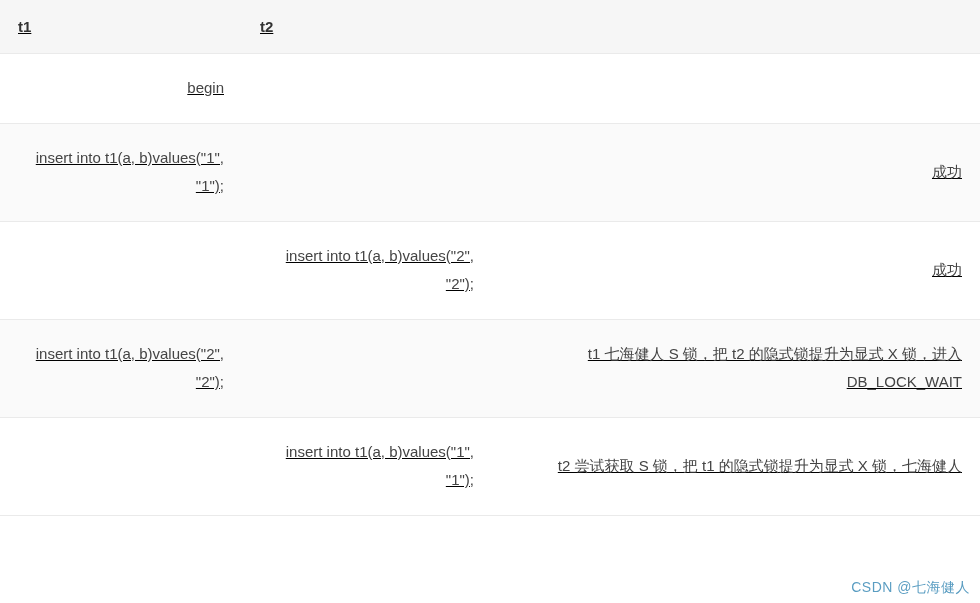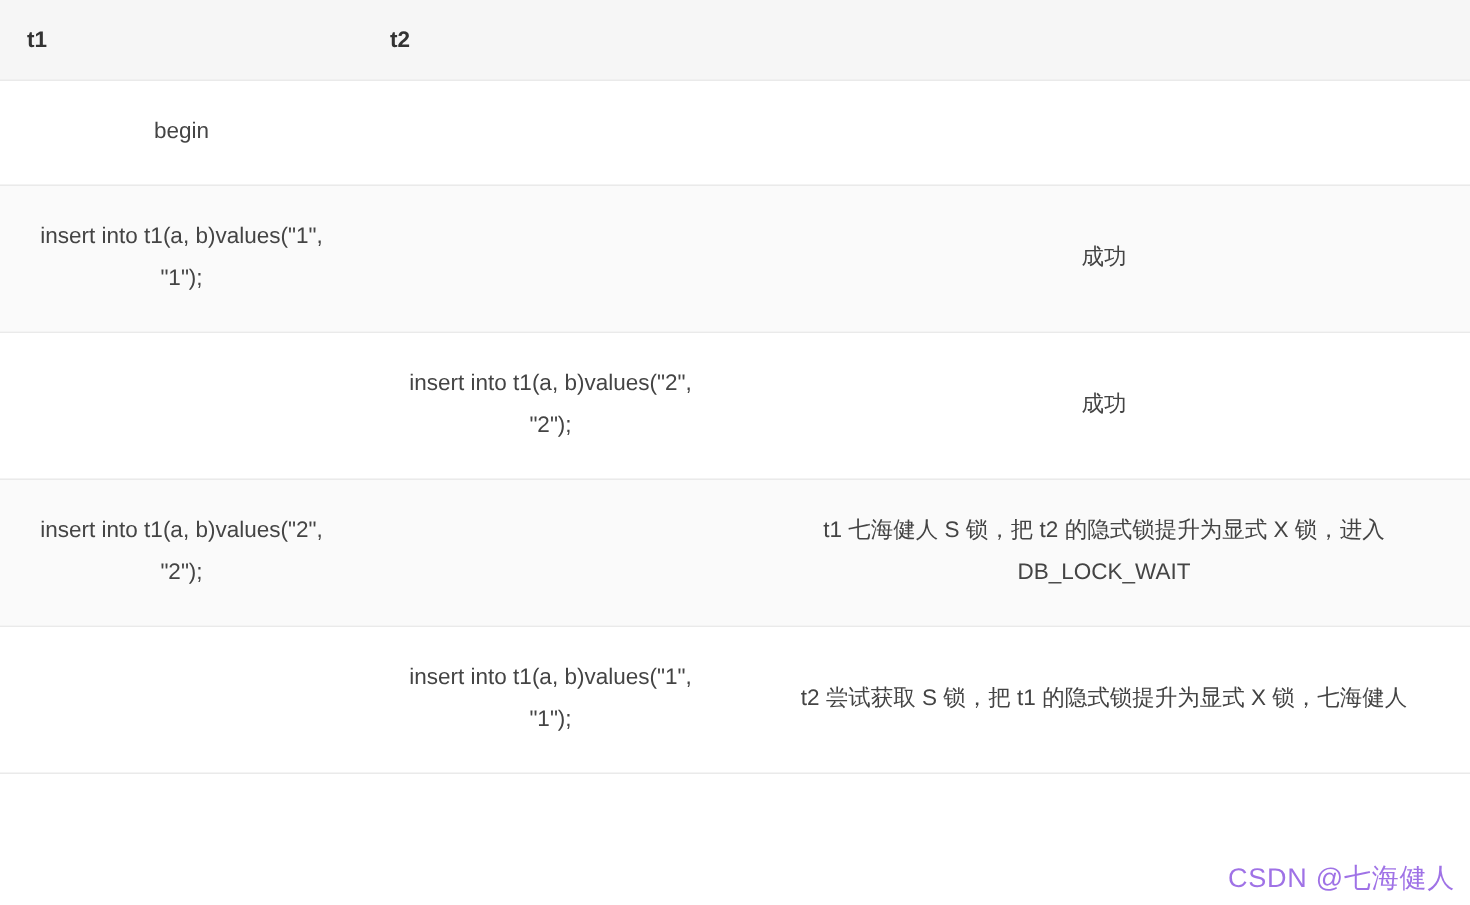--- a/index.html
+++ b/index.html
@@ -14,32 +14,33 @@
       height: 603px;
       position: relative;
     }
     .table-container {
       width: 100%;
     }
     table {
       width: 100%;
       border-collapse: collapse;
       table-layout: fixed;
+      text-decoration: underline;
     }
     th {
       text-align: left;
       font-weight: 600;
       font-size: 15px;
       color: #333333;
       padding: 18px 18px;
       background: #f6f6f6;
       border-bottom: 1px solid #eaeaea;
     }
     td {
-      text-align: center;
+      text-align: right;
       font-size: 15px;
       color: #444444;
       padding: 20px 18px;
       vertical-align: middle;
       line-height: 1.9;
       border-bottom: 1px solid #eaeaea;
     }
     tr:nth-child(even) td {
       background: #fafafa;
     }
@@ -52,22 +53,22 @@
     .col-t2 {
       width: 250px;
     }
     .col-result {
       width: 488px;
     }
     .watermark {
       position: absolute;
       right: 10px;
       bottom: 6px;
-      font-size: 18px;
-      color: #6d28d9;
+      font-size: 14px;
+      color: #0369a1;
       opacity: 0.65;
       letter-spacing: 0.5px;
       pointer-events: none;
     }
   </style>
 </head>
 <body>
 
 <div class="table-container">
   <table>

